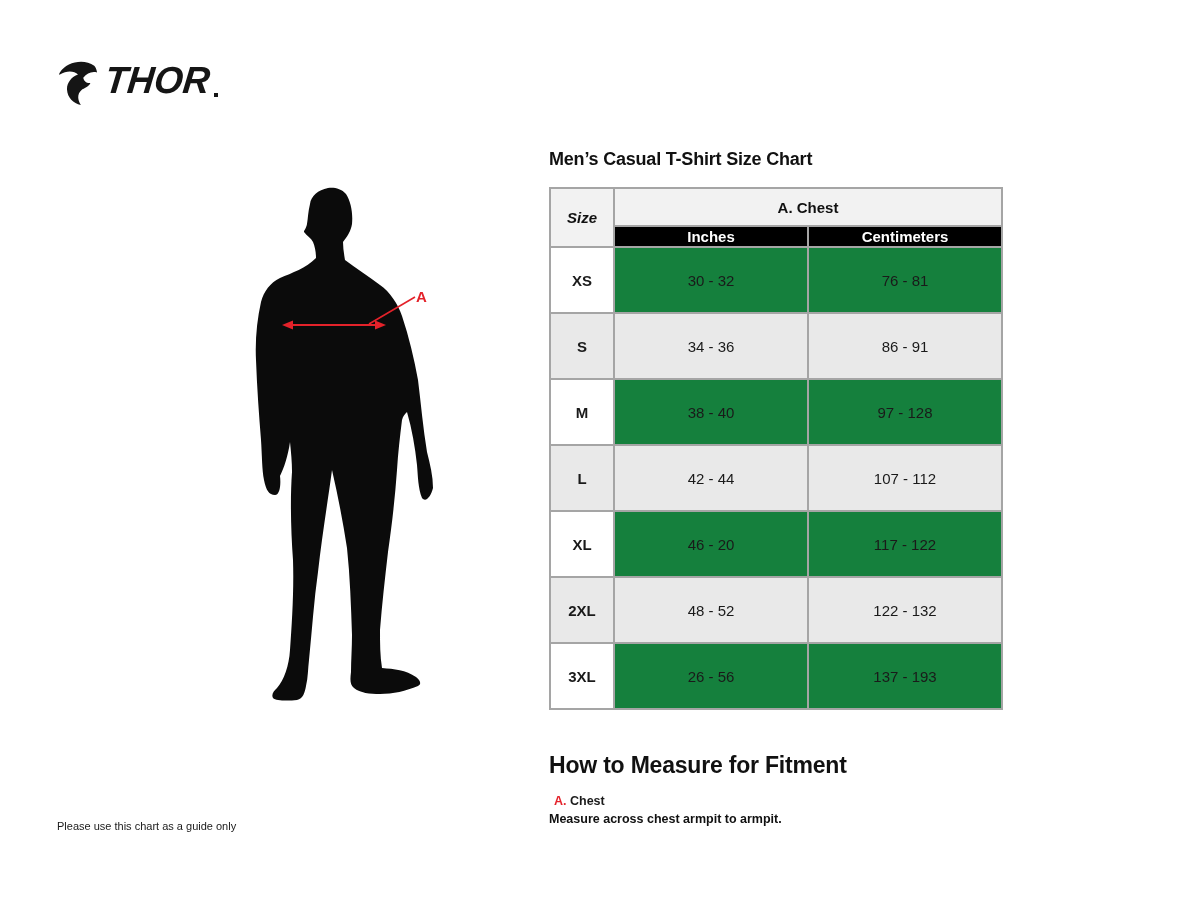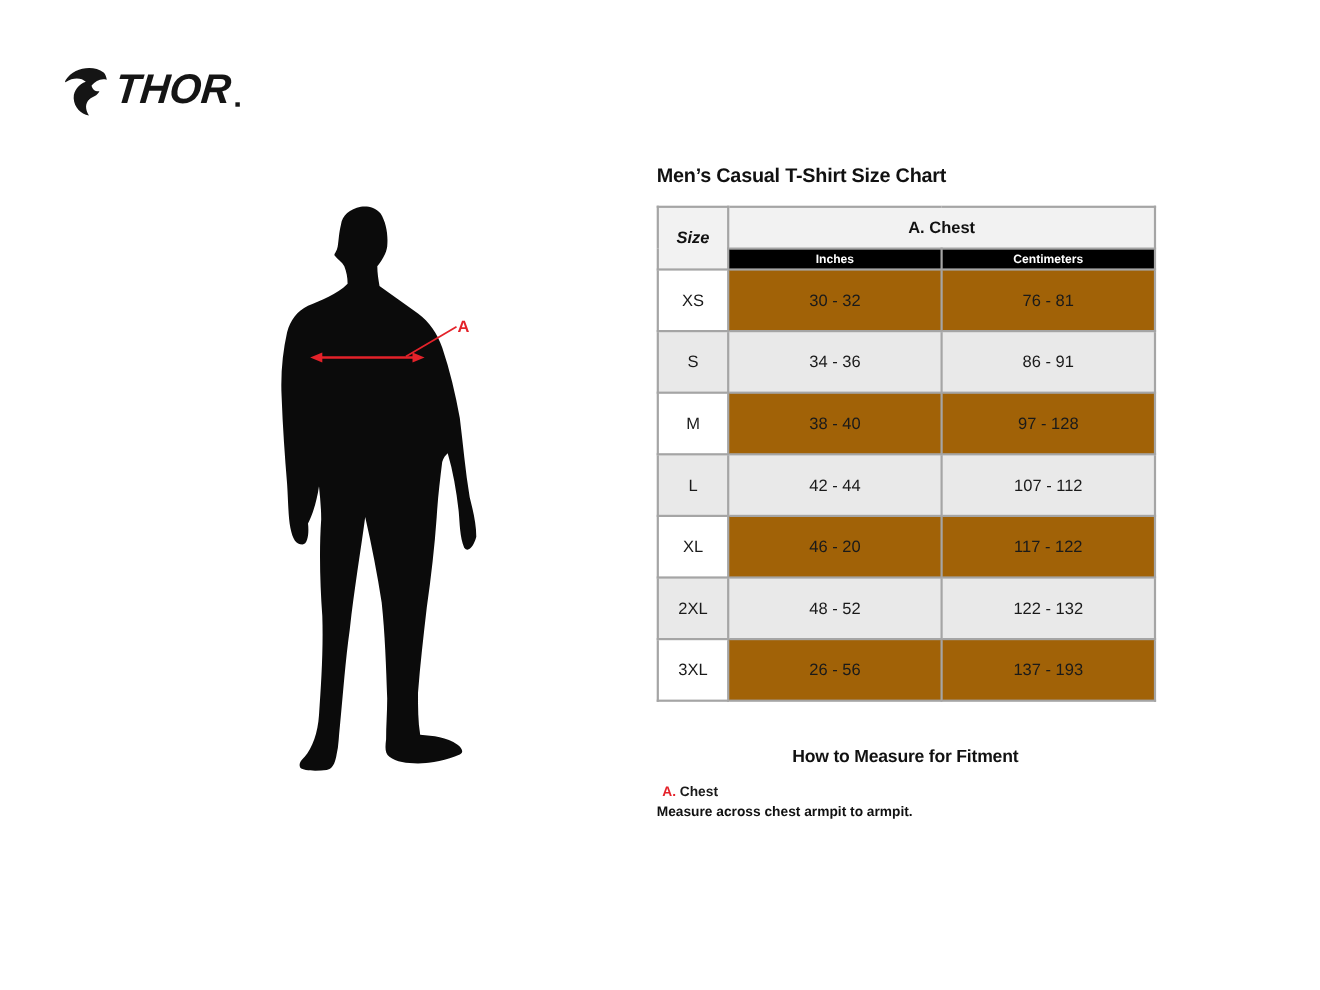--- a/index.html
+++ b/index.html
@@ -27,21 +27,21 @@
   .logo-dot {
     width: 4px; height: 4px; background: #151515;
     align-self: flex-end; margin-bottom: 9px; margin-left: -2px;
   }
 
   
   .figure-wrap { position: absolute; left: 250px; top: 180px; width: 190px; height: 525px; }
   .figure-wrap svg { width: 100%; height: 100%; display: block; }
 
   
-  .content { position: absolute; left: 549px; top: 149px; width: 452px; margin-left: 48px; }
+  .content { position: absolute; left: 549px; top: 149px; width: 452px; }
   .chart-title {
     font-size: 18px; font-weight: bold; color: #111;
     letter-spacing: -0.2px; margin-bottom: 17px;
   }
 
   table.size-table {
     border-collapse: collapse; width: 452px; table-layout: fixed;
   }
   table.size-table col.c-size { width: 64px; }
   table.size-table col.c-in   { width: 194px; }
@@ -49,30 +49,30 @@
   table.size-table th, table.size-table td {
     border: 2px solid #a5a5a5; text-align: center; vertical-align: middle;
   }
   th.size-head {
     background: #f2f2f2; font-size: 15px; font-weight: bold; color: #111; font-style: italic;
   }
   th.group-head {
     background: #f2f2f2; height: 38px; font-size: 15px; font-weight: bold; color: #111;
   }
   th.unit-head {
-    background: #000; color: #fff; font-size: 11px; font-weight: bold;
+    background: #000; color: #fff; font-size: 15px; font-weight: bold;
     height: 19px; padding: 1px 0;
   }
-  td.cell-size { font-weight: normal; font-size: 15px; height: 56px; background: #fff; }
-  td.cell-val  { font-size: 15px; background: #a16207; }
+  td.cell-size { font-weight: bold; font-size: 15px; height: 66px; background: #fff; }
+  td.cell-val  { font-size: 15px; background: #15803d; }
   tr.alt td { background: #e9e9e9; }
 
   .howto-heading {
-    font-size: 16px; font-weight: bold; color: #111;
-    margin-top: 42px; letter-spacing: -0.2px; text-align: center;
+    font-size: 23px; font-weight: bold; color: #111;
+    margin-top: 42px; letter-spacing: -0.2px;
   }
   .measure-item { margin-top: 15px; padding-left: 5px; }
   .measure-key  { font-size: 12.5px; font-weight: bold; }
   .measure-key .key-letter { color: #e4222a; }
   .measure-desc { font-size: 12.5px; margin-top: 4px; padding-left: 0px; color: #111; font-weight: bold; }
   .measure-item .measure-desc { margin-left: -5px; }
 
   
   .disclaimer {
     position: absolute; left: 57px; top: 818px;
@@ -205,13 +205,14 @@
   <div class="measure-item">
     <div class="measure-key">
       <span class="key-letter">A.</span>
       <span>Chest</span>
     </div>
     <div class="measure-desc">Measure across chest armpit to armpit.</div>
   </div>
 </div>
 
 <div class="disclaimer">
+  <div>Please use this chart as a guide only</div>
 </div>
 
 </body></html>

